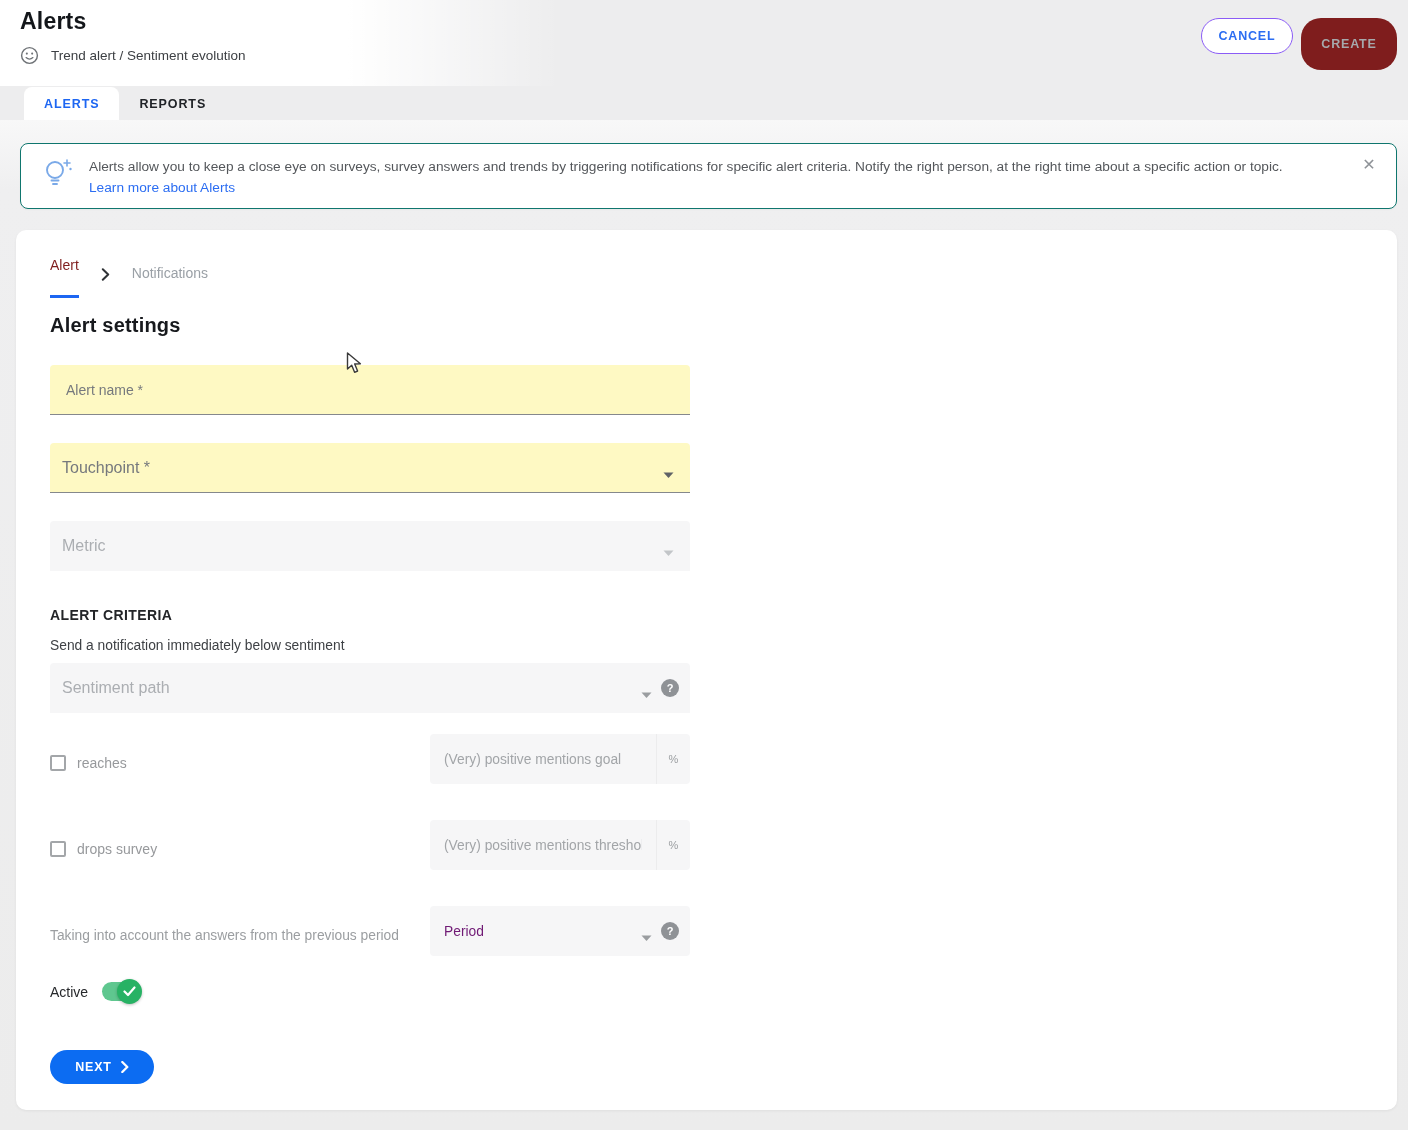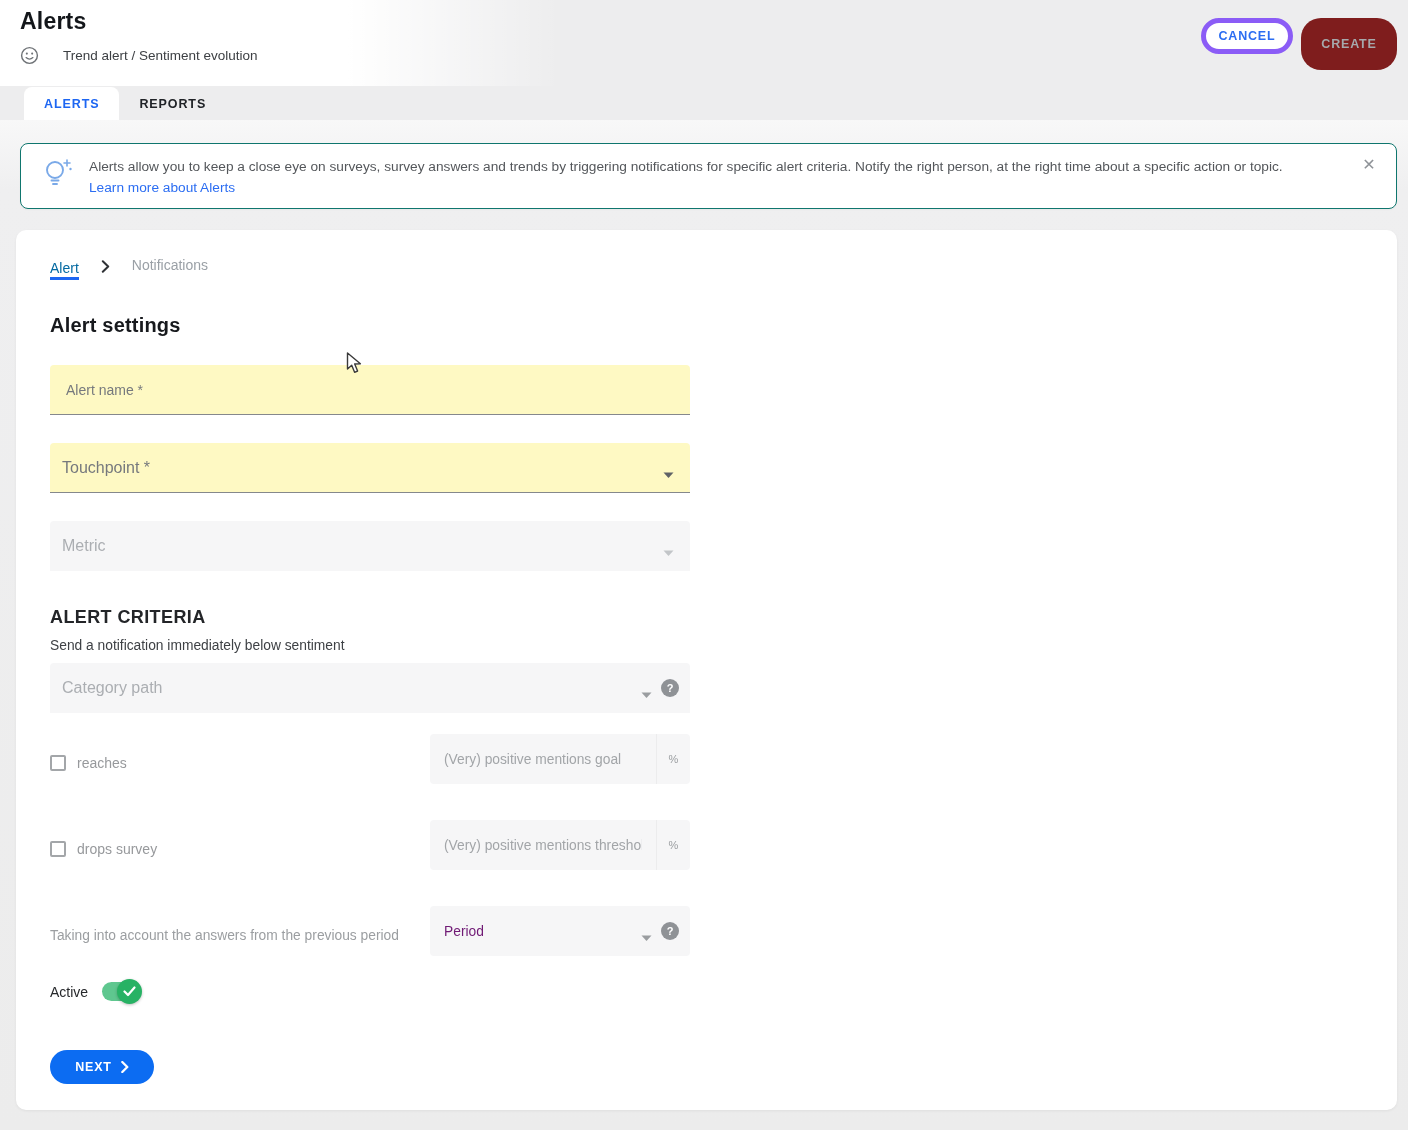--- a/index.html
+++ b/index.html
@@ -4,23 +4,23 @@
 <style>
   * { margin:0; padding:0; box-sizing:border-box; }
   html,body { background:#e9e9e9; }
   body { font-family:"Liberation Sans", sans-serif; }
   .page { position:relative; width:1408px; height:1130px; background:#ededee; overflow:hidden; margin:0 auto; }
 
   
   .header-glow { position:absolute; left:0; top:0; width:560px; height:86px;
     background:linear-gradient(to right,#ffffff 0%,#ffffff 62%,rgba(255,255,255,0) 100%); }
   .page-title { position:absolute; left:20px; top:8px; font-size:23px; font-weight:700; color:#13161a; letter-spacing:.2px; }
-  .breadcrumb { position:absolute; left:20px; top:46px; display:flex; align-items:center; gap:24px; color:#3d4044; font-size:13.5px; }
+  .breadcrumb { position:absolute; left:20px; top:46px; display:flex; align-items:center; gap:12px; color:#3d4044; font-size:13.5px; }
   .top-actions { position:absolute; top:18px; right:11px; display:flex; gap:8px; }
-  .btn-cancel { width:92px; height:36px; border-radius:20px; background:#fff; border:5px solid #8b5cf6;
+  .btn-cancel { width:92px; height:36px; border-radius:20px; background:#fff; border:1px solid #8b5cf6;
     color:#2b6df2; font-size:12.5px; font-weight:700; letter-spacing:.8px; display:flex; align-items:center; justify-content:center; cursor:pointer; }
   .btn-create { width:96px; height:52px; border-radius:20px; background:#7f1d1d; border:none;
     color:#a6a8ab; font-size:12.5px; font-weight:700; letter-spacing:.8px; display:flex; align-items:center; justify-content:center; }
 
   
   .tabs { position:absolute; left:24px; top:87px; display:flex; }
   .tab { height:33px; padding:0 20px; display:flex; align-items:center; font-size:12.5px; font-weight:700; letter-spacing:.9px; cursor:pointer; }
   .tab.active { background:#ffffff; border-radius:8px 8px 0 0; color:#1d66f2; }
   .tab.inactive { color:#202327; }
 
@@ -35,40 +35,40 @@
   .banner-text { position:absolute; left:68px; top:15px; font-size:13.7px; color:#54575b; width:1250px; }
   .banner-link { position:absolute; left:68px; top:36px; font-size:13.7px; color:#2b6df2; font-weight:500; cursor:pointer; }
   .banner-close { position:absolute; right:16px; top:9px; width:22px; height:22px; color:#8f9398; font-size:16px;
     display:flex; align-items:center; justify-content:center; cursor:pointer; }
 
   
   .card { position:absolute; left:16px; top:230px; width:1381px; height:880px; background:#ffffff;
     border-radius:10px; box-shadow:0 1px 3px rgba(0,0,0,.06); }
 
   .stepper { position:absolute; left:34px; top:27px; display:flex; align-items:center; }
-  .step-active { color:#0369a1; font-size:14px; padding-bottom:1px; border-bottom:3px solid #1d66f2; cursor:pointer; }
+  .step-active { color:#7f1d1d; font-size:14px; padding-bottom:22px; border-bottom:3px solid #1d66f2; cursor:pointer; }
   .step-chev { margin:0 22px 6px 22px; display:flex; }
   .step-inactive { color:#9aa0a6; font-size:14px; padding-bottom:9px; cursor:pointer; }
 
   .form-heading { position:absolute; left:34px; top:84px; font-size:20px; font-weight:700; color:#17191d; letter-spacing:.2px; }
 
   .field { position:absolute; left:34px; width:640px; height:50px; background:#fef9c3; border-radius:4px 4px 0 0; }
   .field.underlined { border-bottom:1px solid #85888c; }
   .field.disabled { background:#f6f6f7; }
   .field input { width:100%; height:100%; background:transparent; border:none; outline:none;
     padding:0 16px; font-size:14px; color:#3c3f43; font-family:"Liberation Sans",sans-serif; }
   .field input::placeholder { color:#76797d; opacity:1; }
   .field .fake-label { position:absolute; left:12px; top:0; height:100%; display:flex; align-items:center; font-size:16px; color:#76797d; }
   .field.disabled .fake-label { color:#abaeb2; }
   .caret { position:absolute; right:16px; top:22px; }
   .caret-mid { position:absolute; right:38px; top:22px; }
   .help-badge { position:absolute; right:11px; top:16px; width:18px; height:18px; border-radius:50%;
     background:#8f9296; color:#ffffff; font-size:11px; font-weight:700; display:flex; align-items:center; justify-content:center; cursor:pointer; }
 
-  .criteria-heading { position:absolute; left:34px; top:377px; font-size:18px; font-weight:700; color:#232528; letter-spacing:.4px; }
+  .criteria-heading { position:absolute; left:34px; top:377px; font-size:14px; font-weight:700; color:#232528; letter-spacing:.4px; }
   .criteria-intro { position:absolute; left:34px; top:408px; font-size:13.8px; color:#3e4145; }
 
   .check-row { position:absolute; left:34px; display:flex; align-items:center; gap:11px; cursor:pointer; }
   .checkbox { width:16px; height:16px; border:2px solid #a3a6a9; border-radius:2px; background:#fff; }
   .check-label { font-size:14px; color:#97999c; }
 
   .pct-field { position:absolute; left:414px; width:260px; height:50px; background:#f6f6f7; border-radius:4px; }
   .pct-field input { width:212px; height:100%; background:transparent; border:none; outline:none;
     padding:0 0 0 14px; font-size:13.8px; color:#3c3f43; font-family:"Liberation Sans",sans-serif; }
   .pct-field input::placeholder { color:#a2a5a8; opacity:1; }
@@ -171,21 +171,21 @@
         <svg width="11" height="7" viewBox="0 0 11 7">
             <path d="M0.5 0.5 L5.5 6 L10.5 0.5 Z" fill="#c2c5c8"></path>
           </svg>
       </span>
     </div>
 
     <div class="criteria-heading">ALERT CRITERIA</div>
     <div class="criteria-intro">Send a notification immediately below sentiment</div>
 
     <div class="field disabled" style="top:433px;">
-      <div class="fake-label">Category path</div>
+      <div class="fake-label">Sentiment path</div>
       <span class="caret-mid">
         <svg width="11" height="7" viewBox="0 0 11 7">
             <path d="M0.5 0.5 L5.5 6 L10.5 0.5 Z" fill="#9a9da0"></path>
           </svg>
       </span>
       <div class="help-badge">?</div>
     </div>
 
     <div class="check-row" style="top:525px;">
       <span class="checkbox"></span>

